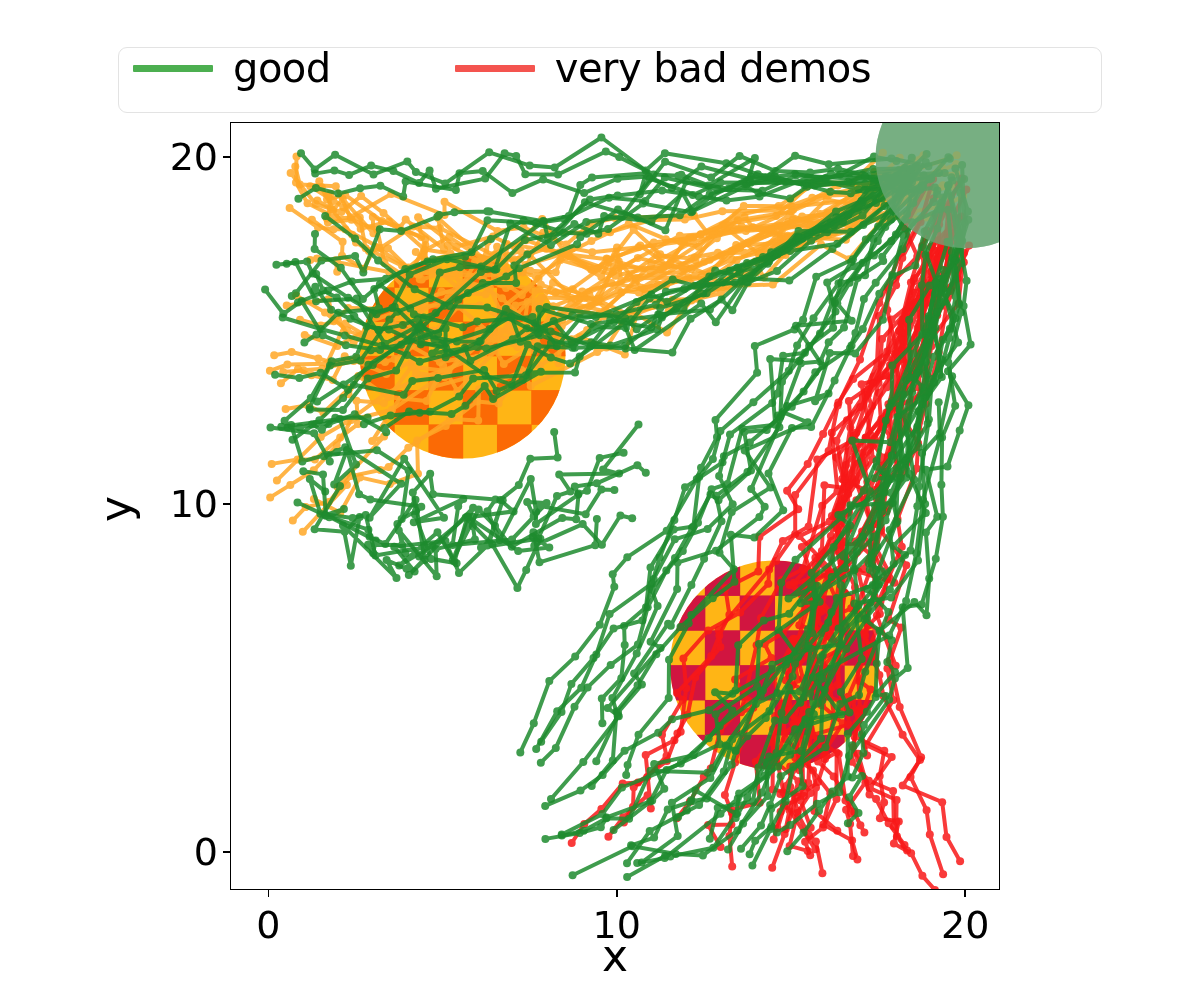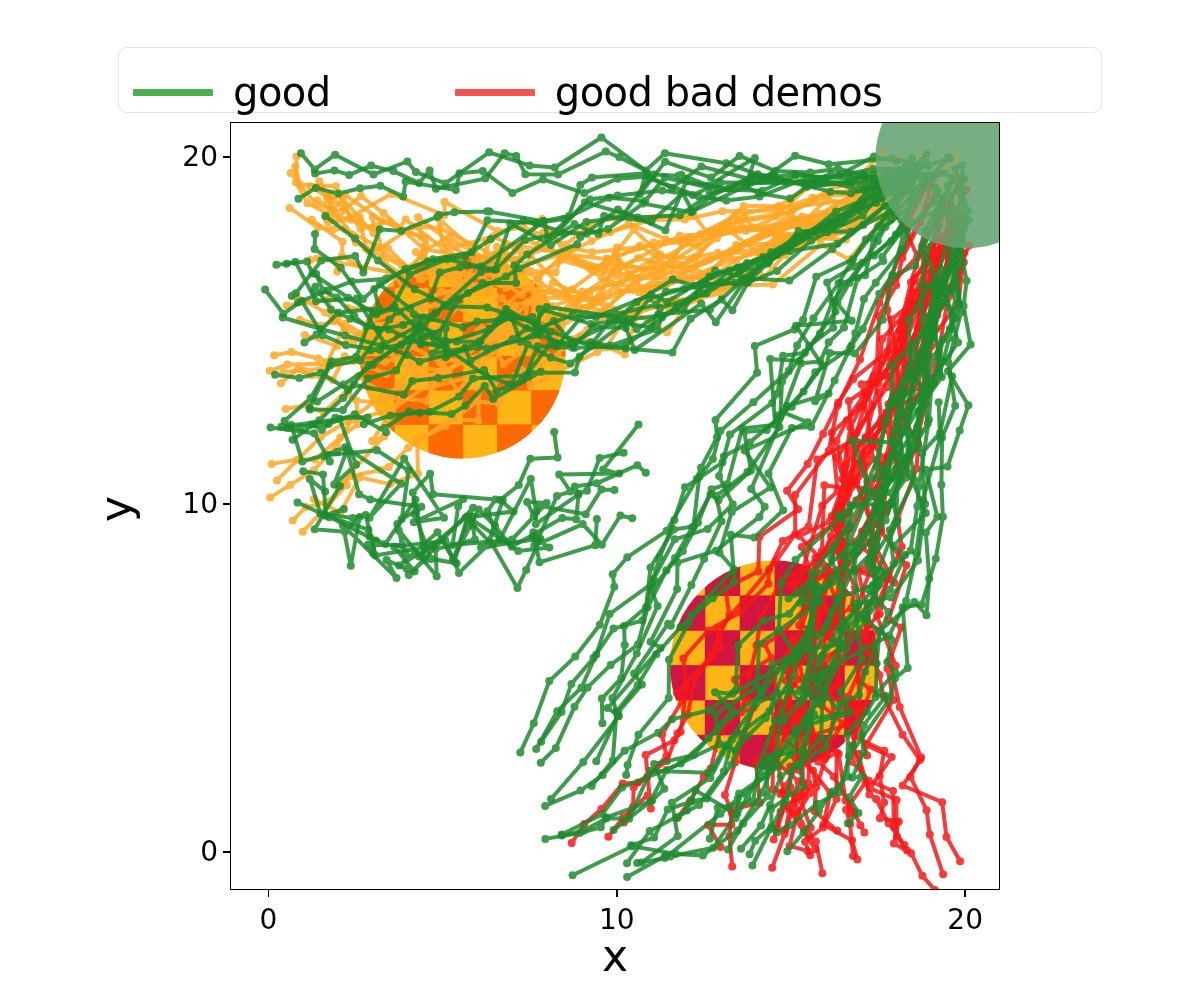--- a/index.html
+++ b/index.html
@@ -25,21 +25,21 @@
     position: absolute;
     left: 118px;
     top: 47px;
     width: 984px;
     height: 66px;
     box-sizing: border-box;
     border: 1.4px solid #e3e3e3;
     border-radius: 9px;
     background: #ffffff;
     display: flex;
-    align-items: flex-end;
+    align-items: flex-start;
     padding: 0 14px;
   }
   .legend-entry {
     display: flex;
     align-items: center;
     white-space: nowrap;
   }
   .legend-swatch {
     width: 80px;
     height: 7px;
@@ -71,21 +71,21 @@
   #plot-canvas {
     position: absolute;
     left: 0; top: 0;
     width: 770px;
     height: 768px;
   }
 
   
   .tick-label {
     position: absolute;
-    font-size: 28px;
+    font-size: 38px;
     color: #000000;
     line-height: 1;
   }
   .ytick {
     text-align: right;
     transform: translateY(-50%);
   }
   .xtick {
     text-align: center;
     transform: translateX(-50%);
@@ -126,21 +126,21 @@
 
   <div id="legend">
     <div class="legend-entry">
       <span class="legend-swatch" style="background: rgb(76, 175, 80);"></span>
       <span class="legend-label">good</span>
     </div>
     <span id="legend-gap-1"></span>
     <span id="legend-gap-2"></span>
     <div class="legend-entry">
       <span class="legend-swatch" style="background: rgb(244, 84, 79);"></span>
-      <span class="legend-label">good bad demos</span>
+      <span class="legend-label">very bad demos</span>
     </div>
   </div>
 
   <div id="plot-frame">
     <svg id="plot-canvas" viewBox="0 0 770 768" preserveAspectRatio="none">
         <defs>
           <clipPath id="clip-1">
             <circle cx="231.6968325791855" cy="232.83257918552044" r="102.78280542986425"></circle>
           </clipPath>
           <clipPath id="clip-2">

